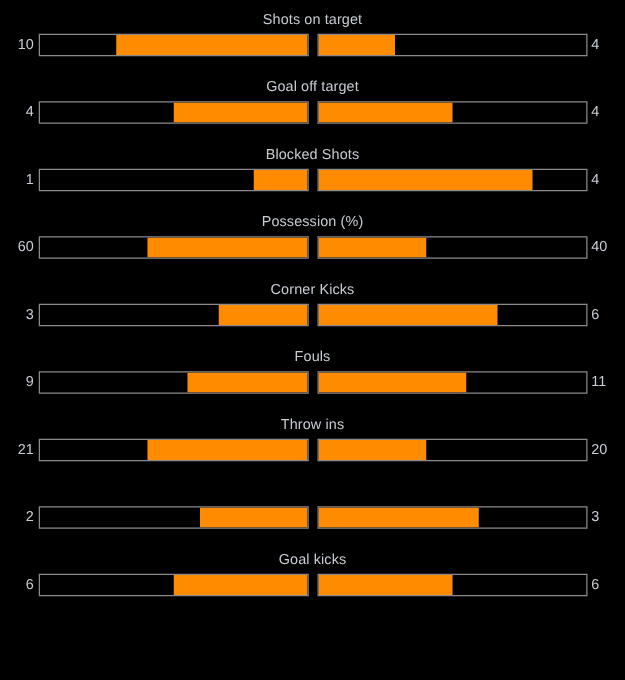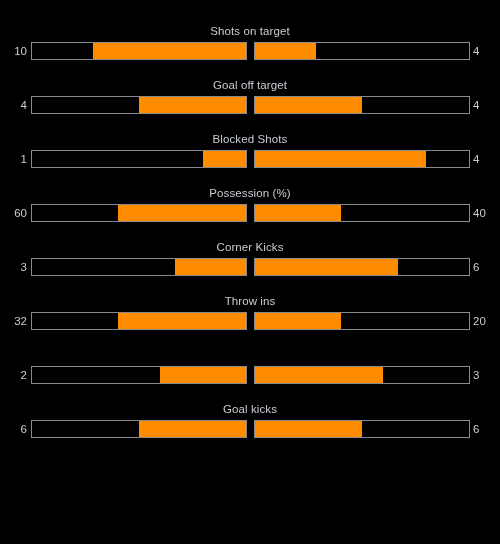--- a/index.html
+++ b/index.html
@@ -17,21 +17,21 @@
     position: relative;
   }
   #stats-panel {
     position: absolute;
     left: 0;
     top: 0;
     width: 500px;
     height: 544px;
     background: #000000;
     box-sizing: border-box;
-    padding-top: 24px;
+    padding-top: 9px;
   }
   .stat-row {
     position: relative;
     height: 54px;
   }
   .stat-title {
     position: absolute;
     left: 0;
     top: 0;
     width: 500px;
@@ -165,25 +165,38 @@
       <div class="bar-track home" style="border-color: rgb(138, 138, 138);">
         <div class="bar-fill" style="width: 33.3%; background: rgb(255, 140, 0);"></div>
       </div>
       <div class="bar-track away" style="border-color: rgb(138, 138, 138);">
         <div class="bar-fill" style="width: 66.7%; background: rgb(255, 140, 0);"></div>
       </div>
       <span class="stat-value right">6</span>
     </div>
   </div>
 
+  <div class="stat-row">
+    <div class="stat-title">Fouls</div>
+    <div class="stat-bars">
+      <span class="stat-value left">9</span>
+      <div class="bar-track home" style="border-color: rgb(138, 138, 138);">
+        <div class="bar-fill" style="width: 45%; background: rgb(255, 140, 0);"></div>
+      </div>
+      <div class="bar-track away" style="border-color: rgb(138, 138, 138);">
+        <div class="bar-fill" style="width: 55%; background: rgb(255, 140, 0);"></div>
+      </div>
+      <span class="stat-value right">11</span>
+    </div>
+  </div>
 
   <div class="stat-row">
     <div class="stat-title">Throw ins</div>
     <div class="stat-bars">
-      <span class="stat-value left">32</span>
+      <span class="stat-value left">21</span>
       <div class="bar-track home" style="border-color: rgb(138, 138, 138);">
         <div class="bar-fill" style="width: 60%; background: rgb(255, 140, 0);"></div>
       </div>
       <div class="bar-track away" style="border-color: rgb(138, 138, 138);">
         <div class="bar-fill" style="width: 40%; background: rgb(255, 140, 0);"></div>
       </div>
       <span class="stat-value right">20</span>
     </div>
   </div>
 

